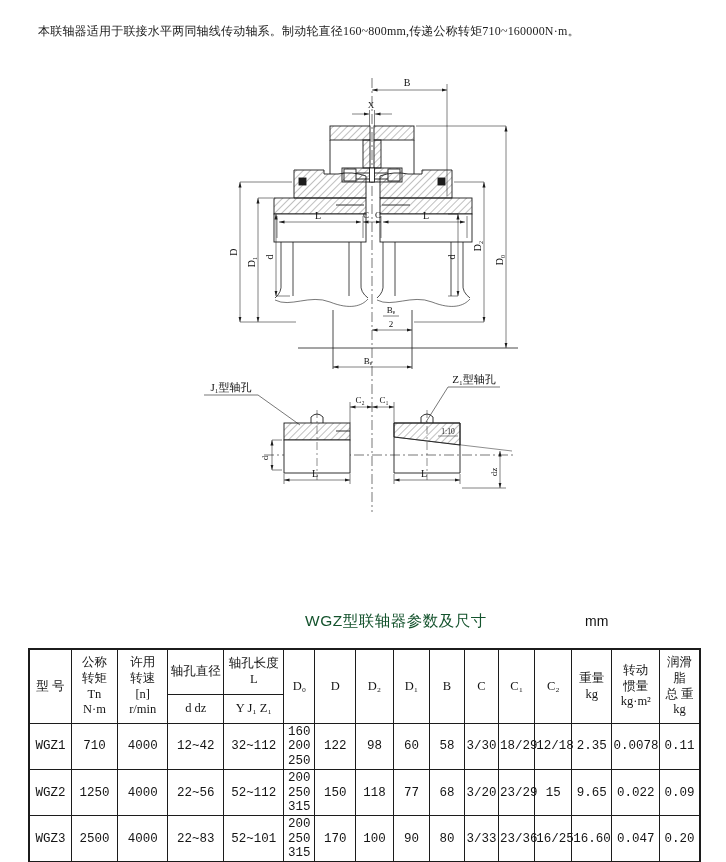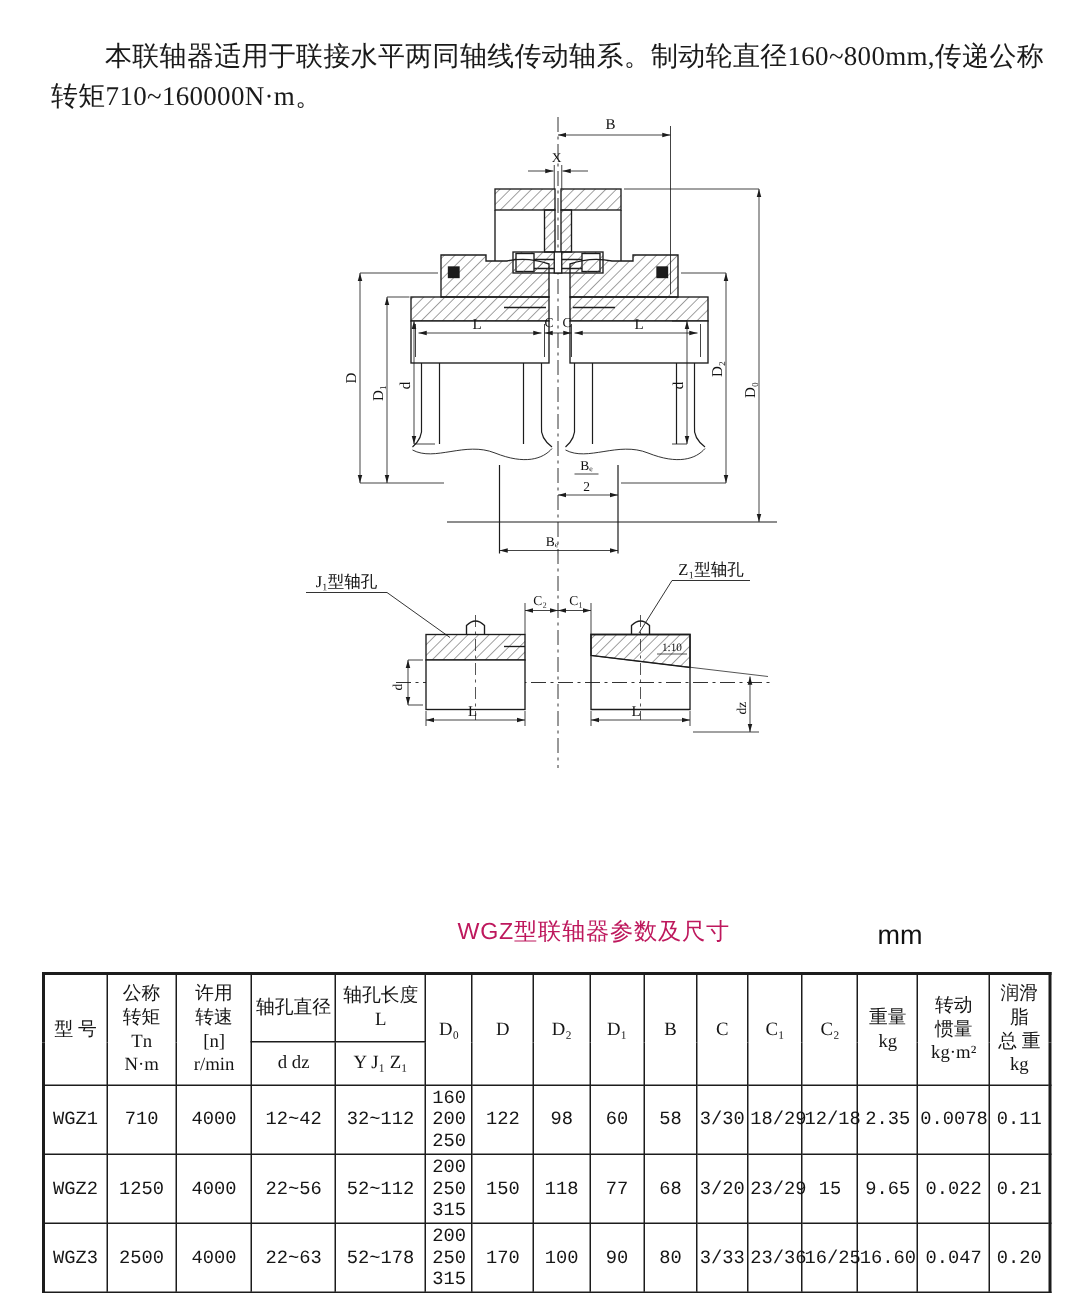--- a/index.html
+++ b/index.html
@@ -2,38 +2,38 @@
 <html><head>
 <meta charset="utf-8">
 <style>
   html,body{margin:0;padding:0;}
   body{
     width:726px;height:862px;position:relative;background:#ffffff;
     font-family:"Liberation Serif","DejaVu Serif",serif;color:#1a1a1a;
     overflow:hidden;
   }
   .intro{
-    position:absolute;top:6px;left:34px;width:674px;
-    font-size:18px;line-height:27px;text-indent:2em;
+    position:absolute;top:6px;left:14px;width:674px;
+    font-size:12px;line-height:27px;text-indent:2em;
     letter-spacing:0.2px;
   }
   svg.drawing{position:absolute;top:70px;left:0;}
   svg.drawing text{
     font-family:"Liberation Serif","DejaVu Serif",serif;
     fill:#111;
   }
   .tbl-title{
     position:absolute;top:611px;left:0;width:100%;height:22px;
     font-family:"Liberation Sans","DejaVu Sans",sans-serif;
   }
   .tbl-title .title-text{
-    position:absolute;left:305px;top:0;font-size:15.5px;color:#be185d;letter-spacing:0.5px;
+    position:absolute;left:305px;top:0;font-size:15.5px;color:#14532d;letter-spacing:0.5px;
   }
   .tbl-title .unit-text{
-    position:absolute;left:585px;top:2px;font-size:18px;color:#111;
+    position:absolute;left:585px;top:2px;font-size:14px;color:#111;
   }
   table.params{
     position:absolute;top:648px;left:28px;width:673px;
     border-collapse:collapse;table-layout:fixed;
     font-size:12.5px;text-align:center;color:#151515;
     border:2px solid #1c1c1c;
   }
   table.params th,table.params td{
     border:1px solid #1c1c1c;
     font-weight:normal;
@@ -342,29 +342,29 @@
 315</td>
     <td>150</td>
         <td>118</td>
     <td>77</td>
         <td>68</td>
     <td>3/20</td>
         <td>23/29</td>
     <td>15</td>
         <td>9.65</td>
     <td>0.022</td>
-        <td>0.21</td>
+        <td>0.09</td>
   </tr>
 
   <tr>
     <td>WGZ3</td>
         <td>2500</td>
     <td>4000</td>
-        <td>22~63</td>
-    <td>52~178</td>
+        <td>22~83</td>
+    <td>52~101</td>
         <td>200
 250
 315</td>
     <td>170</td>
         <td>100</td>
     <td>90</td>
         <td>80</td>
     <td>3/33</td>
         <td>23/36</td>
     <td>16/25</td>

